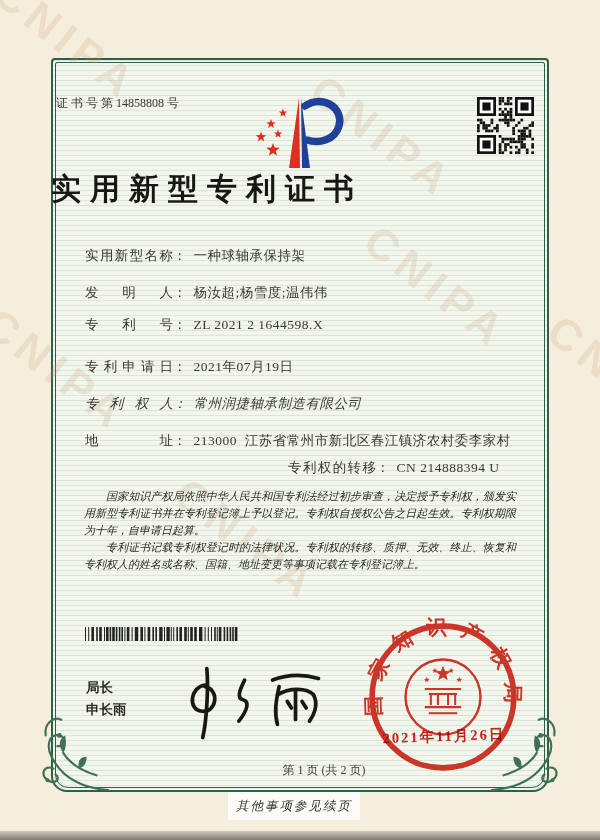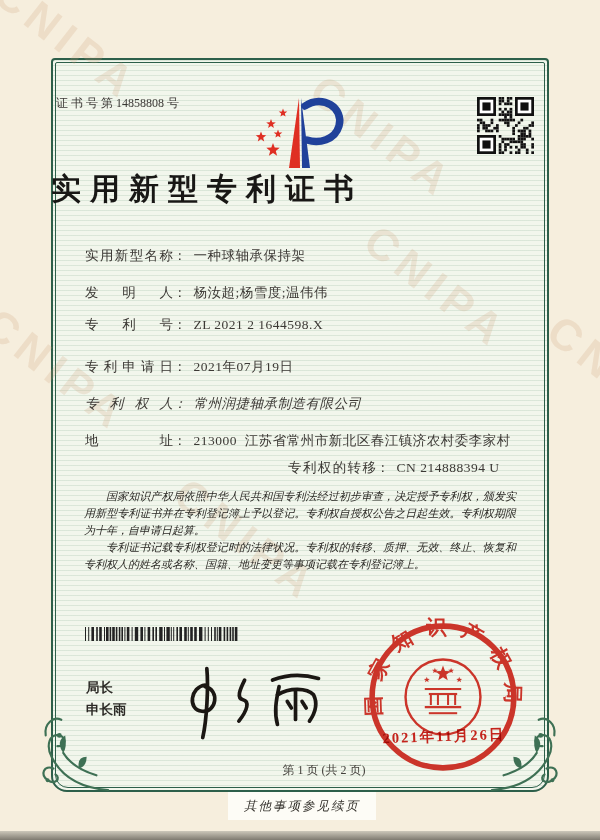--- a/index.html
+++ b/index.html
@@ -26,21 +26,21 @@
   .flabel{display:inline-block;width:88px;text-align:justify;text-align-last:justify;}
   .fcolon{display:inline-block;margin-right:7px;}
   .fvalue{white-space:pre;letter-spacing:0.5px;}
   .grant2{position:absolute;left:203px;top:0;}
   .body-text{left:84px;top:488px;width:432px;font-size:11px;line-height:17px;
              text-align:justify;color:#2a2824;font-style:italic;}
   .body-text p{margin:0;text-indent:2em;}
   .signer{left:86px;font-size:13.5px;font-weight:bold;color:#2c2a26;
           font-family:"Liberation Sans","DejaVu Sans",sans-serif;}
   .page-no{left:51px;top:762px;width:546px;text-align:center;font-size:12px;color:#43403b;}
-  .note-box{left:228px;top:792px;width:148px;height:28px;background:#fdfcf6;z-index:5;
+  .note-box{left:228px;top:792px;width:132px;height:28px;background:#fdfcf6;z-index:5;
             display:flex;align-items:center;justify-content:center;}
   .note-box span{font-size:12.5px;letter-spacing:2px;color:#35322d;font-style:italic;}
   .seal-wrap{left:362px;top:616px;width:162px;height:162px;z-index:6;opacity:0.93;
              mix-blend-mode:multiply;}
   .seal-date{left:358px;top:727px;width:172px;text-align:center;z-index:7;
              font-size:14.5px;font-weight:bold;letter-spacing:2px;color:#c4231b;
              transform:rotate(-2deg);mix-blend-mode:multiply;}
   .sig{left:168px;top:662px;width:168px;height:78px;z-index:5;}
   .photo-edge{position:absolute;left:0;right:0;bottom:0;height:9px;z-index:8;
               background:linear-gradient(#ccc7ba,#7f7b71);}

